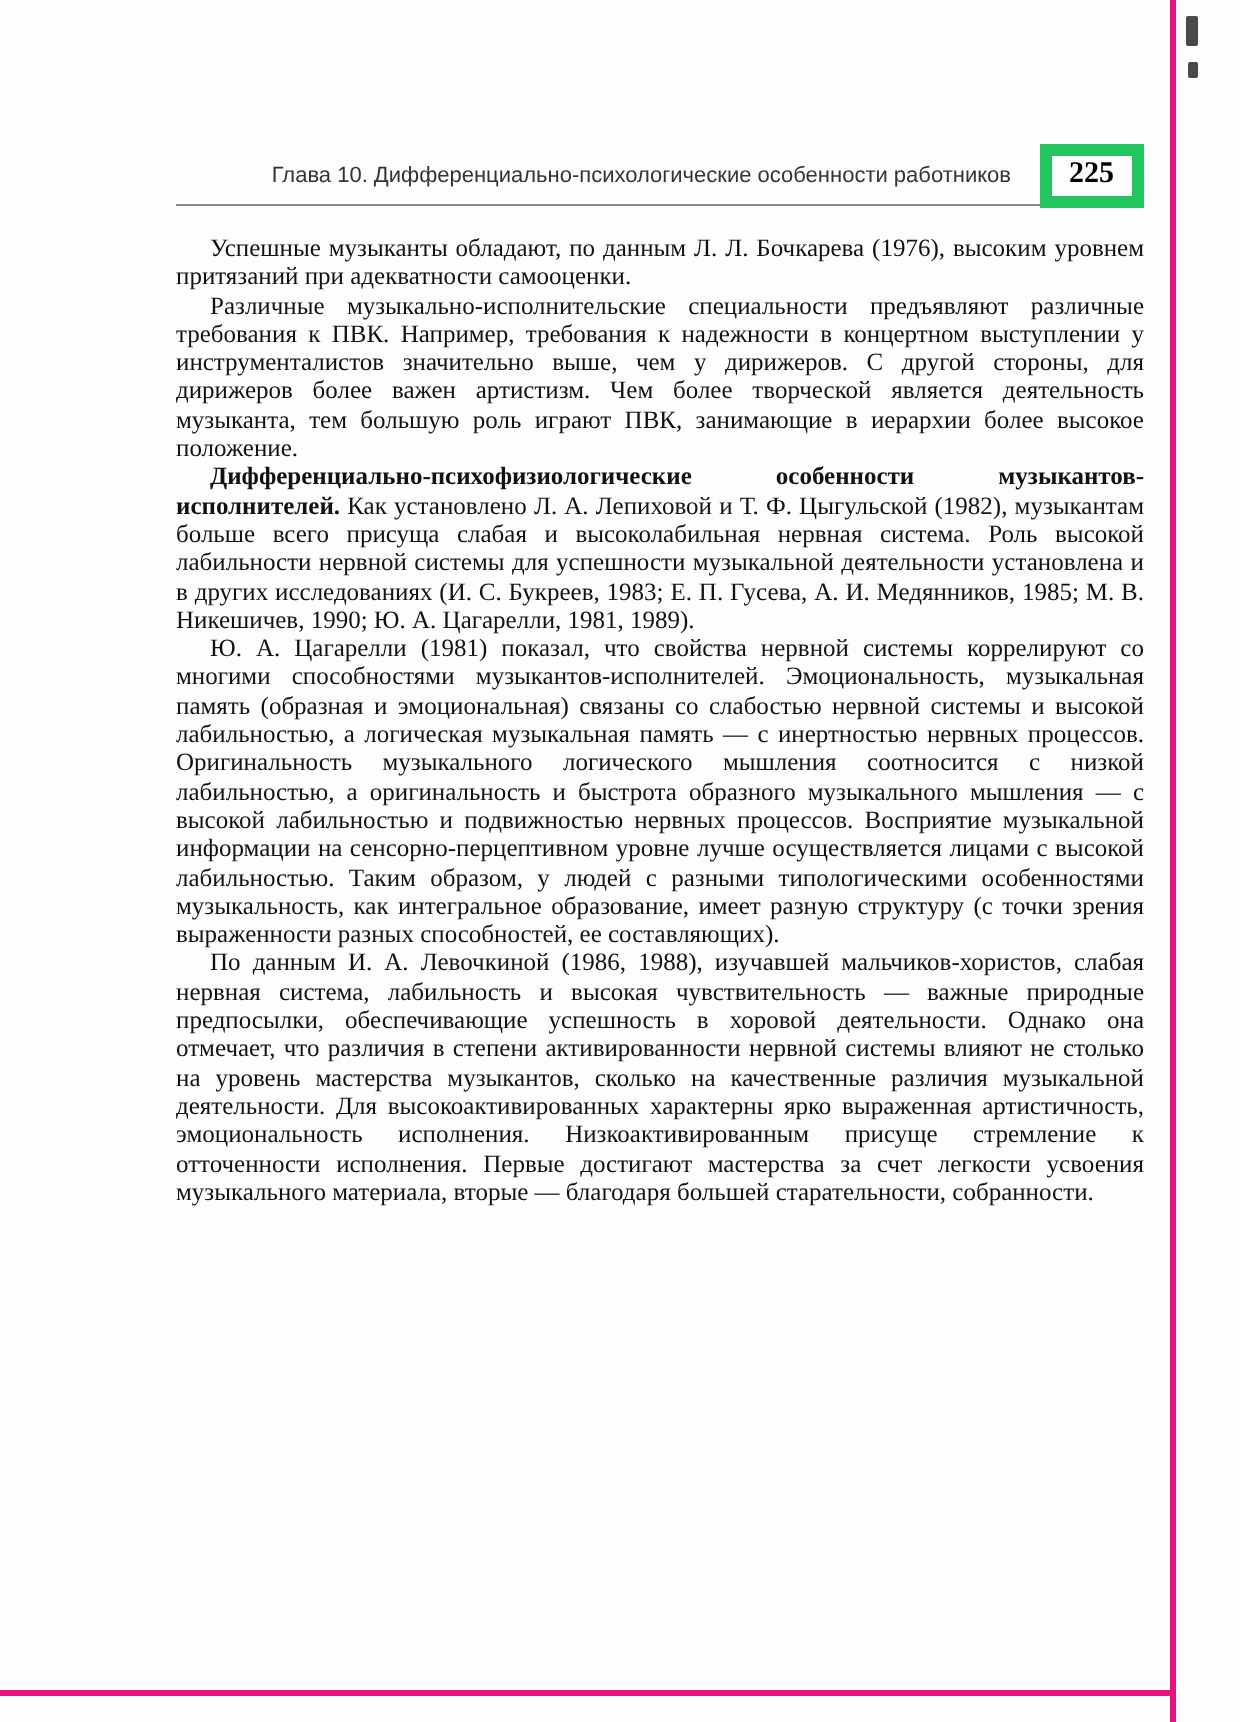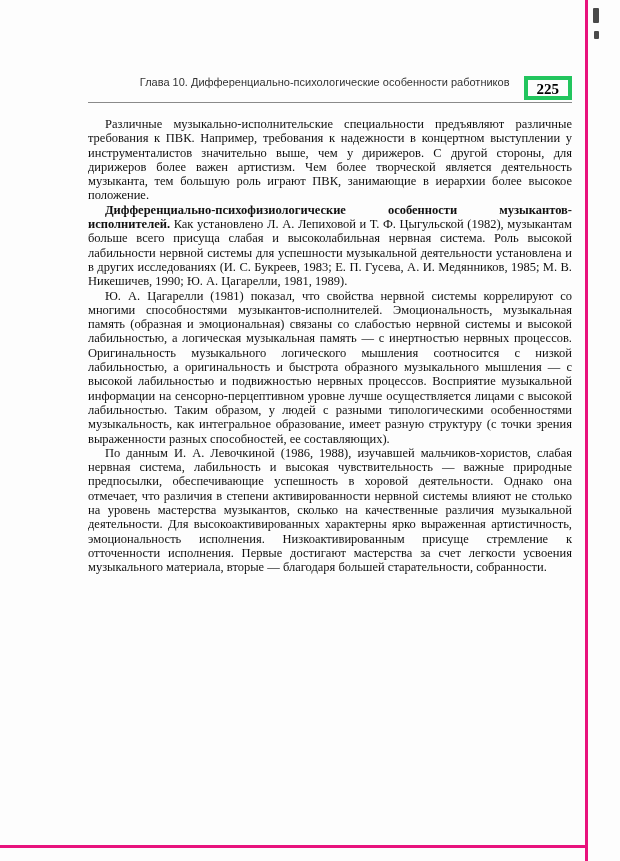--- a/index.html
+++ b/index.html
@@ -40,37 +40,38 @@
     position:absolute;
     background:#4a4a4a;
     border-radius:1px;
   }
   .scan-mark.m1{left:593px;top:8px;width:6px;height:15px;}
   .scan-mark.m2{left:594px;top:31px;width:5px;height:8px;}
 
   
   .running-head{
     display:flex;
+    align-items:center;
     justify-content:flex-end;
     gap:14px;
     width:100%;
     height:24px;
   }
   .chapter-title{
     font-family:"Liberation Sans","DejaVu Sans",sans-serif;
     font-size:11px;
     color:var(--text-head);
     white-space:nowrap;
   }
   .page-number{
     font-family:"Liberation Serif","DejaVu Serif",serif;
     font-size:15px;
     font-weight:bold;
     color:#000;
-    border:4px solid #22c55e;
+    border:6px solid #22c55e;
     padding:1px 9px 2px 9px;
     line-height:17px;
   }
   .head-rule{
     width:100%;
     height:1px;
     background:var(--rule-color);
     margin-top:2px;
     margin-bottom:14px;
   }
@@ -100,19 +101,20 @@
   <div class="scan-mark m1"></div>
   <div class="scan-mark m2"></div>
 
   <header class="running-head">
     <span class="chapter-title">Глава 10. Дифференциально-психологические особенности работников</span>
     <span class="page-number">225</span>
   </header>
   <div class="head-rule"></div>
 
   <main class="body-text">
+    <p>Успешные музыканты обладают, по данным Л. Л. Бочкарева (1976), высоким уровнем притязаний при адекватности самооценки.</p>
     <p>Различные музыкально-исполнительские специальности предъявляют различные требования к ПВК. Например, требования к надежности в концертном выступлении у инструменталистов значительно выше, чем у дирижеров. С другой стороны, для дирижеров более важен артистизм. Чем более творческой является деятельность музыканта, тем большую роль играют ПВК, занимающие в иерархии более высокое положение.</p>
     <p><span class="bold-lead">Дифференциально-психофизиологические особенности музыкантов-исполнителей.</span> <span>Как установлено Л. А. Лепиховой и Т. Ф. Цыгульской (1982), музыкантам больше всего присуща слабая и высоколабильная нервная система. Роль высокой лабильности нервной системы для успешности музыкальной деятельности установлена и в других исследованиях (И. С. Букреев, 1983; Е. П. Гусева, А. И. Медянников, 1985; М. В. Никешичев, 1990; Ю. А. Цагарелли, 1981, 1989).</span></p>
     <p>Ю. А. Цагарелли (1981) показал, что свойства нервной системы коррелируют со многими способностями музыкантов-исполнителей. Эмоциональность, музыкальная память (образная и эмоциональная) связаны со слабостью нервной системы и высокой лабильностью, а логическая музыкальная память — с инертностью нервных процессов. Оригинальность музыкального логического мышления соотносится с низкой лабильностью, а оригинальность и быстрота образного музыкального мышления — с высокой лабильностью и подвижностью нервных процессов. Восприятие музыкальной информации на сенсорно-перцептивном уровне лучше осуществляется лицами с высокой лабильностью. Таким образом, у людей с разными типологическими особенностями музыкальность, как интегральное образование, имеет разную структуру (с точки зрения выраженности разных способностей, ее составляющих).</p>
     <p>По данным И. А. Левочкиной (1986, 1988), изучавшей мальчиков-хористов, слабая нервная система, лабильность и высокая чувствительность — важные природные предпосылки, обеспечивающие успешность в хоровой деятельности. Однако она отмечает, что различия в степени активированности нервной системы влияют не столько на уровень мастерства музыкантов, сколько на качественные различия музыкальной деятельности. Для высокоактивированных характерны ярко выраженная артистичность, эмоциональность исполнения. Низкоактивированным присуще стремление к отточенности исполнения. Первые достигают мастерства за счет легкости усвоения музыкального материала, вторые — благодаря большей старательности, собранности.</p>
   </main>
 
 </div>
 
 </body></html>

